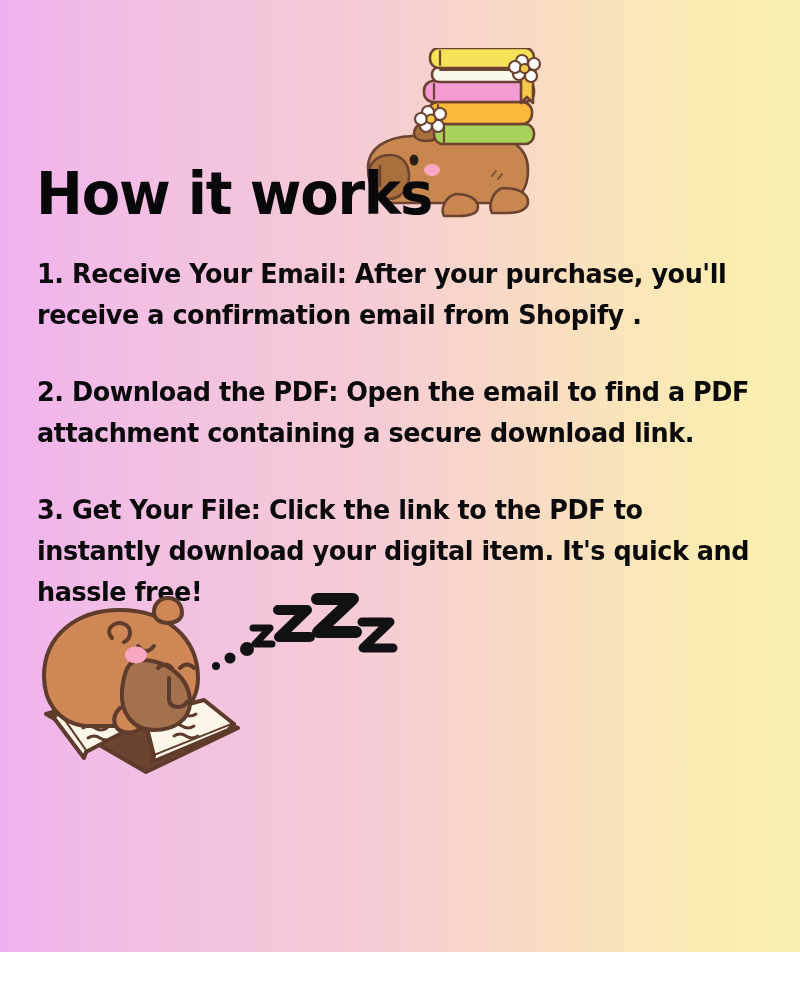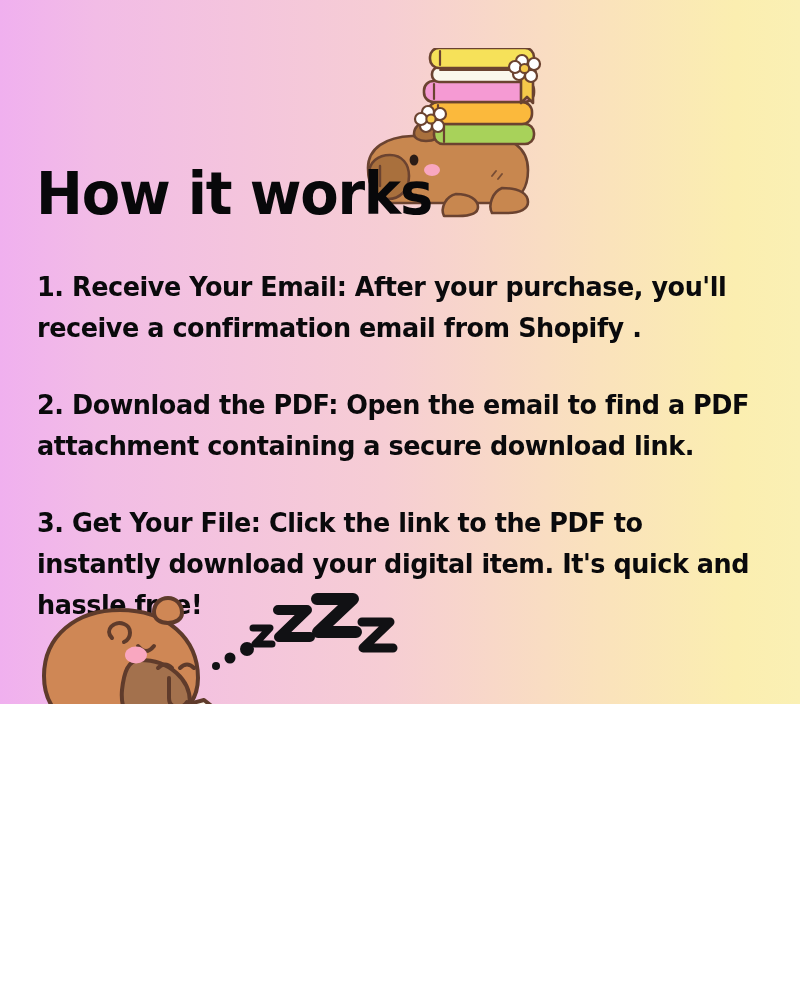--- a/index.html
+++ b/index.html
@@ -9,21 +9,21 @@
   }
   body {
     width: 800px;
     height: 1000px;
     overflow: hidden;
     font-family: "DejaVu Sans", sans-serif;
   }
   #poster {
     position: relative;
     width: 800px;
-    height: 704px;
+    height: 952px;
     background: linear-gradient(90deg,
         #f0b0ef 0%,
         #f2bce6 12%,
         #f6cdd4 48%,
         #fae2bc 75%,
         #fbeeb0 92%,
         #faf0b4 100%);
     overflow: hidden;
   }
 
@@ -40,21 +40,21 @@
     line-height: 64px;
     white-space: nowrap;
     transform: scaleY(1.06);
     transform-origin: left top;
   }
 
   
   #steps {
     position: absolute;
     left: 37px;
-    top: 267px;
+    top: 254px;
     width: 730px;
   }
   .step {
     font-family: "DejaVu Sans", sans-serif;
     font-weight: 700;
     font-size: 25.5px;
     line-height: 39px;
     letter-spacing: -0.45px;
     color: #0a0a0c;
     margin-bottom: 40px;

